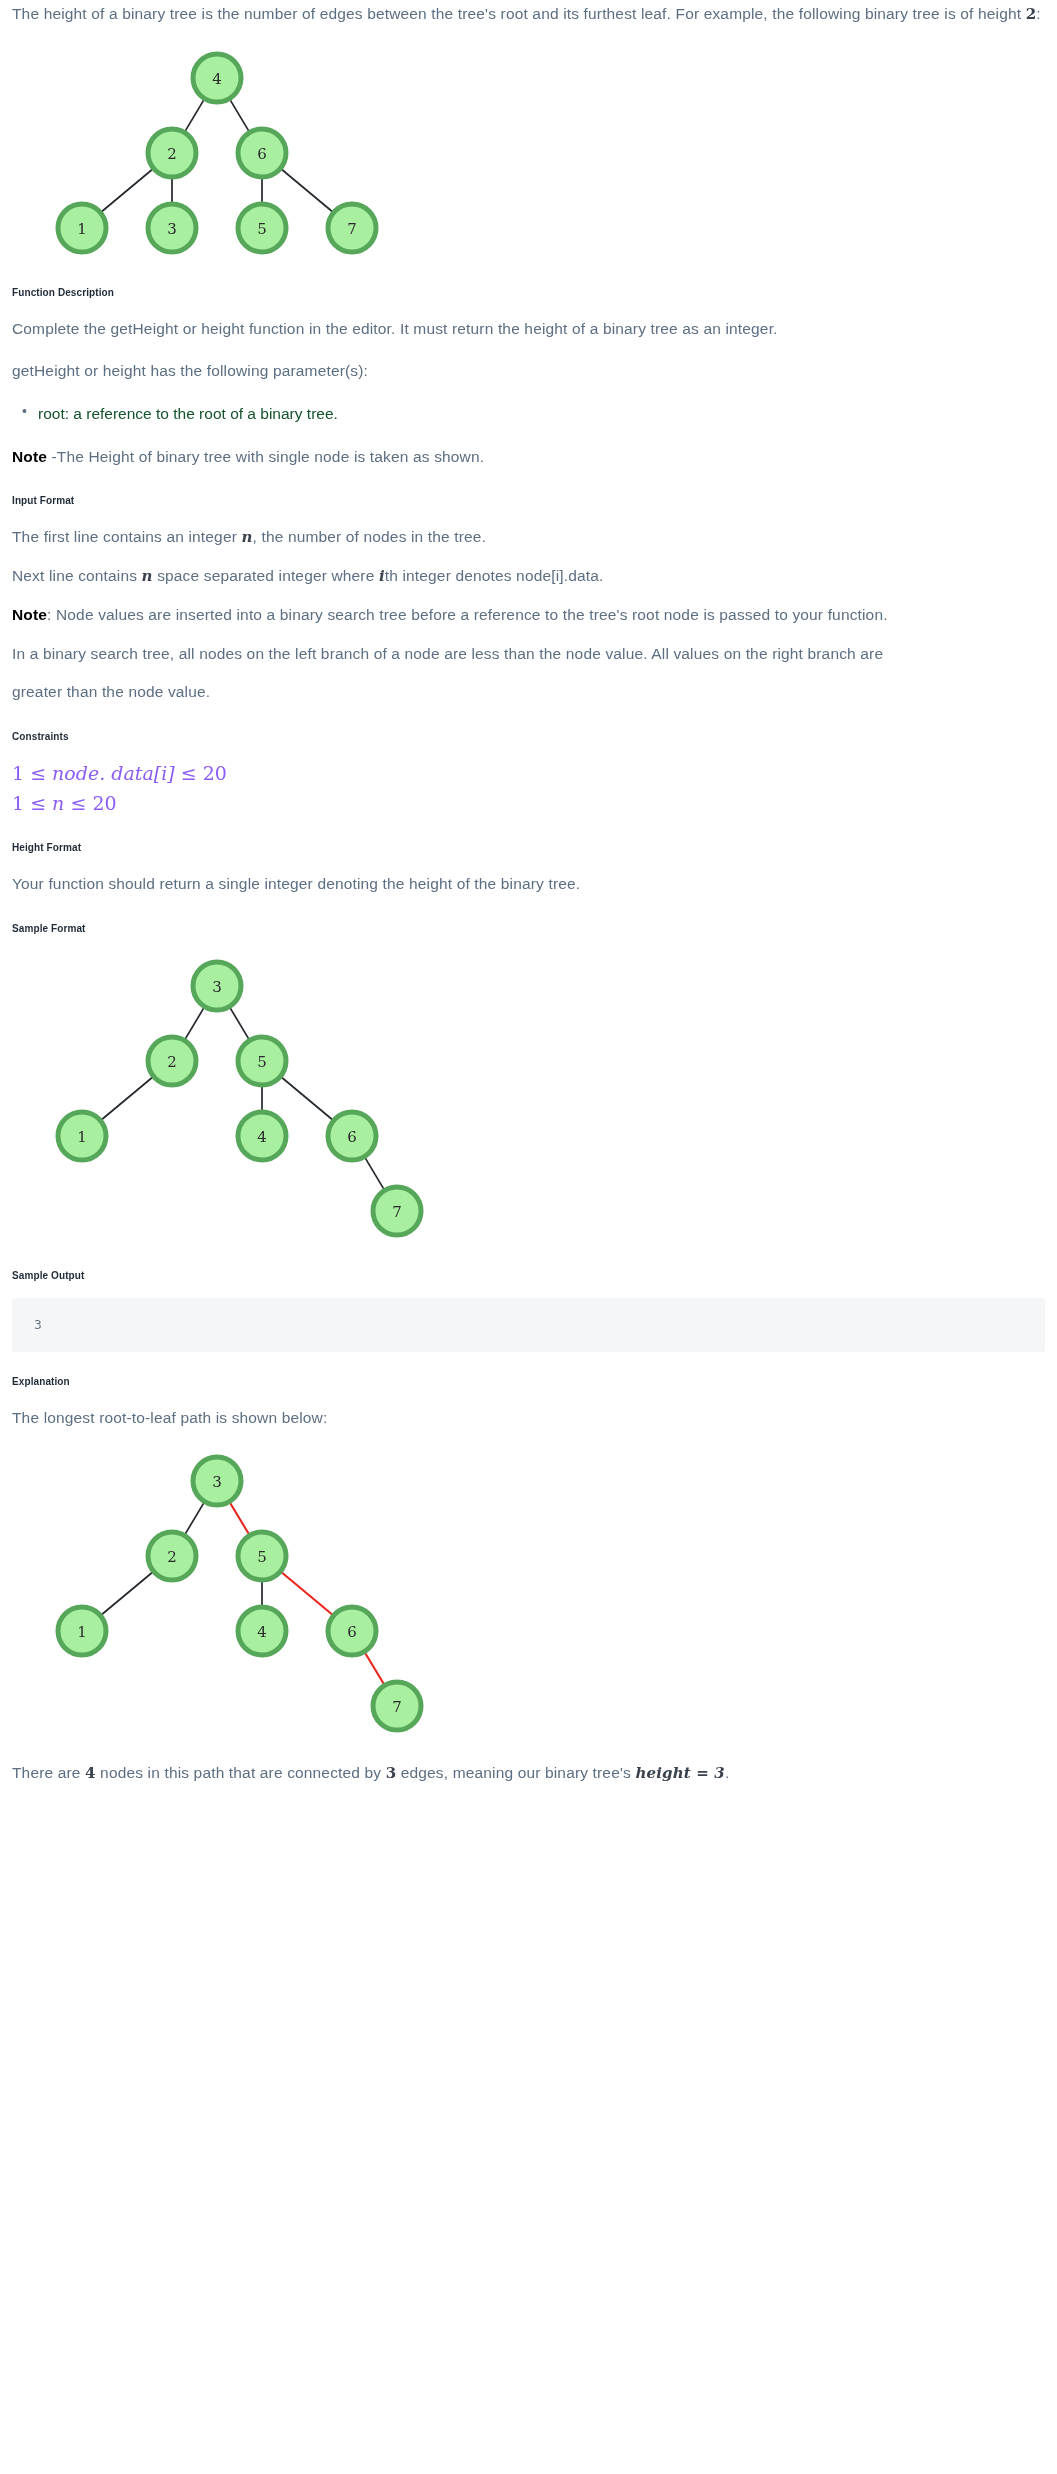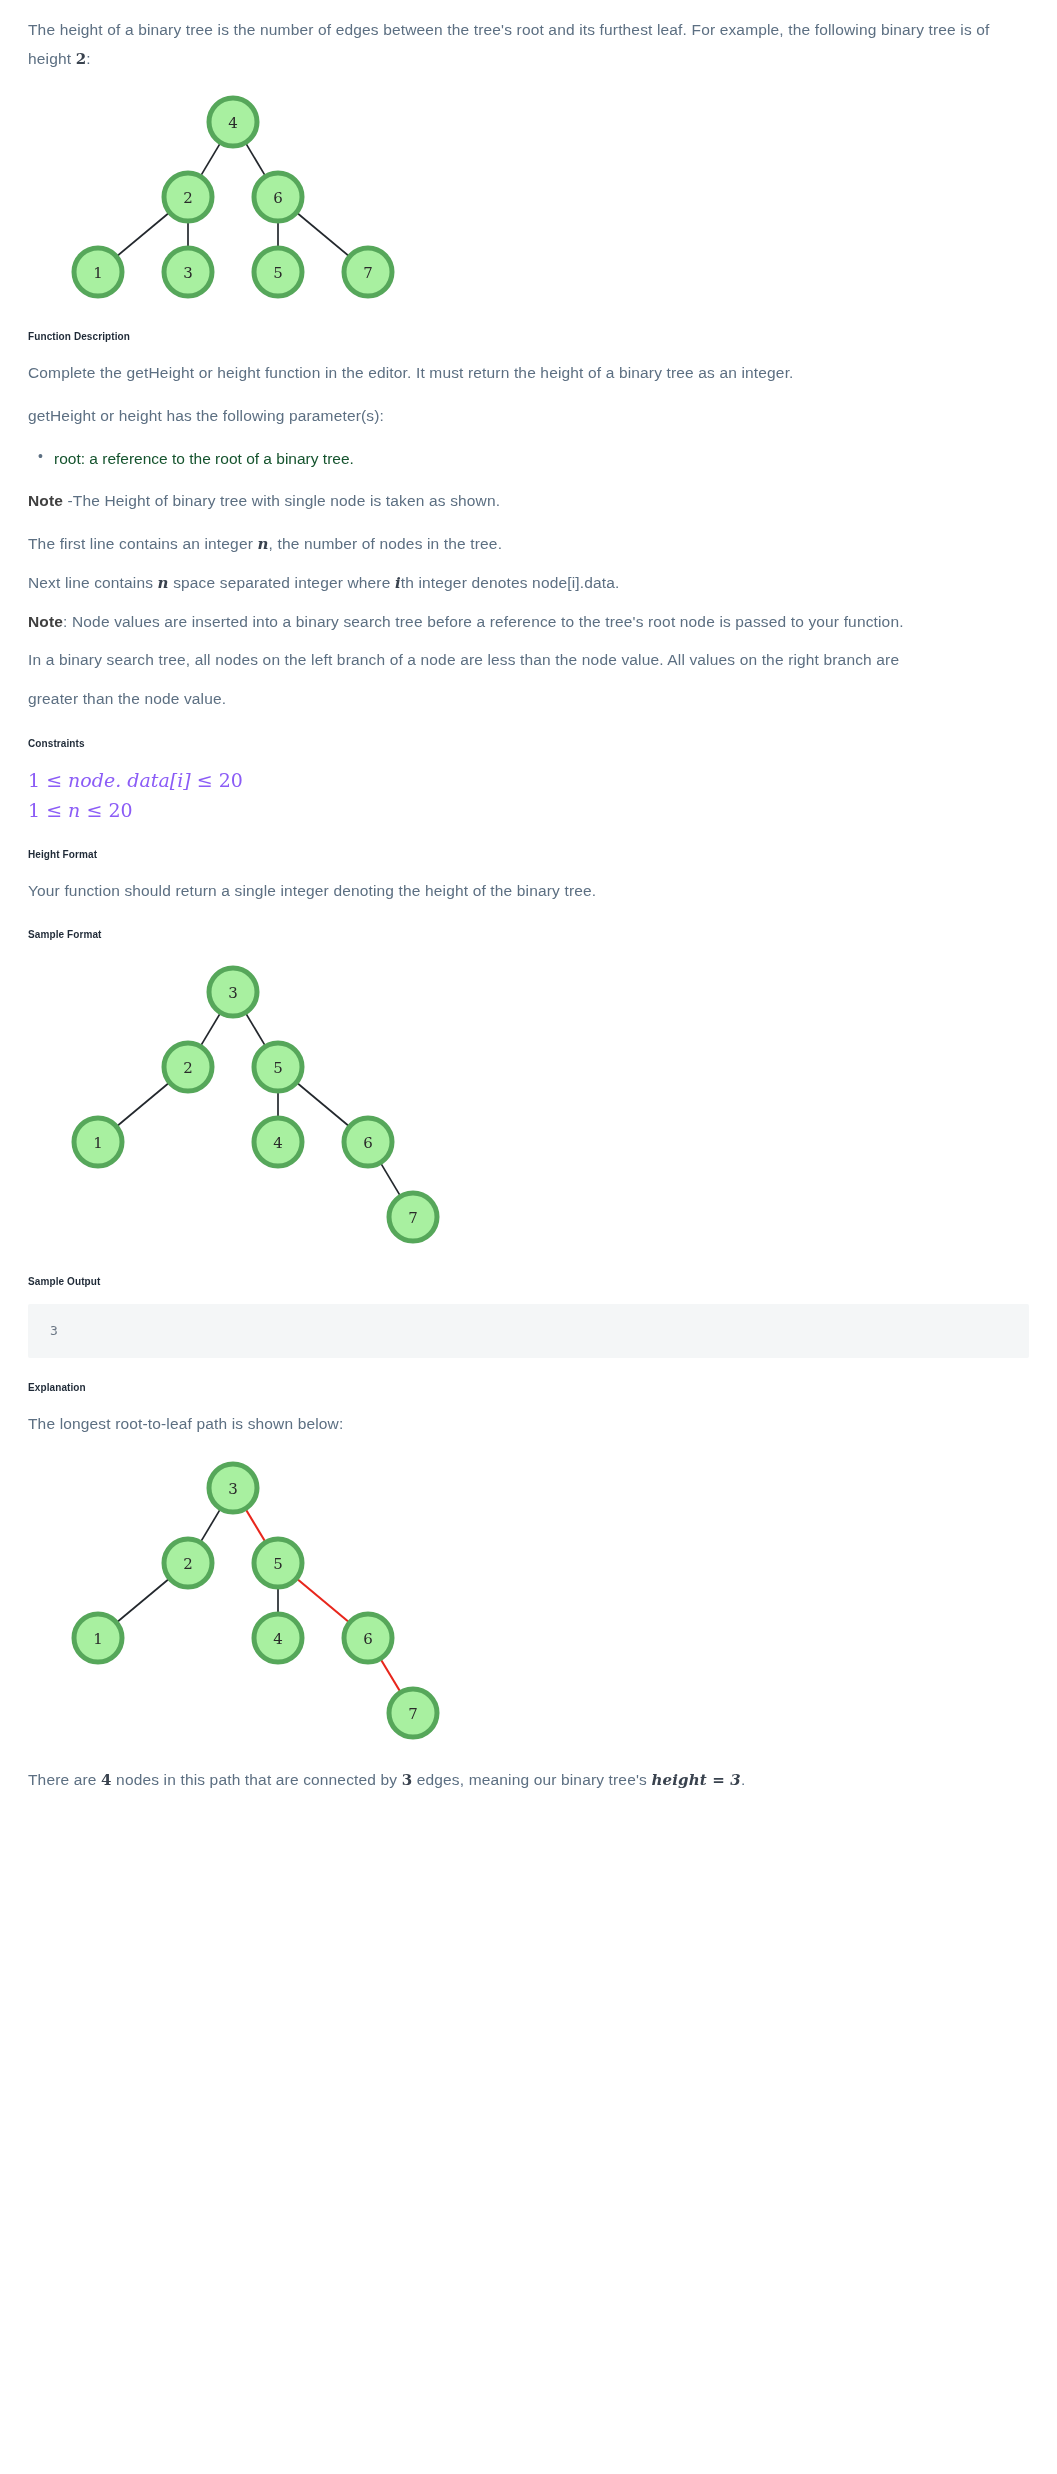--- a/index.html
+++ b/index.html
@@ -10,21 +10,21 @@
   body {
     width: 1057px;
     min-height: 2474px;
     font-family: "Liberation Sans", sans-serif;
     color: #39424e;
     -webkit-font-smoothing: antialiased;
   }
   .page {
     position: relative;
     width: 1057px;
-    padding: 16px;
+    padding: 0;
     box-sizing: border-box;
   }
   .inner {
     padding: 0 12px 0 12px;
   }
   p.body-text {
     font-size: 15.5px;
     line-height: 1.85;
     color: #5c6f82;
     margin: 0 0 14px 0;
@@ -33,21 +33,21 @@
   }
   p.body-text.tight { margin-bottom: 10px; }
   h3.section-title {
     font-size: 10px;
     line-height: 1.6;
     color: #1f2a37;
     font-weight: 700;
     margin: 22px 0 14px 0;
     letter-spacing: 0.01em;
   }
-  .b { font-weight: 700; color: #404040; }
+  .b { font-weight: 700; color: #000000; }
   .mathnum {
     font-family: "DejaVu Serif", serif;
     font-weight: 700;
     font-size: 15px;
     color: #39424e;
   }
   .mathvar {
     font-family: "DejaVu Serif", serif;
     font-style: italic;
     font-weight: 700;
@@ -168,20 +168,21 @@
     <h3 class="section-title">Function Description</h3>
     <p class="body-text">Complete the getHeight or height function in the editor. It must return the height of a binary tree as an integer.</p>
     <p class="body-text">getHeight or height has the following parameter(s):</p>
     <ul class="param-list">
       <li>root: a reference to the root of a binary tree.</li>
     </ul>
     <p class="body-text">
       <span class="b">Note</span><span> -The Height of binary tree with single node is taken as shown.</span>
     </p>
 
+    <h3 class="section-title">Input Format</h3>
     <p class="body-text tight">
       <span>The first line contains an integer </span><span class="mathvar">n</span><span>, the number of nodes in the tree.</span>
     </p>
     <p class="body-text tight">
       <span>Next line contains </span><span class="mathvar">n</span><span> space separated integer where </span><span class="mathvar">i</span><span>th integer denotes node[i].data.</span>
     </p>
     <p class="body-text tight">
       <span class="b">Note</span><span>: Node values are inserted into a binary search tree before a reference to the tree's root node is passed to your function.</span>
     </p>
     <p class="body-text tight">In a binary search tree, all nodes on the left branch of a node are less than the node value. All values on the right branch are</p>

